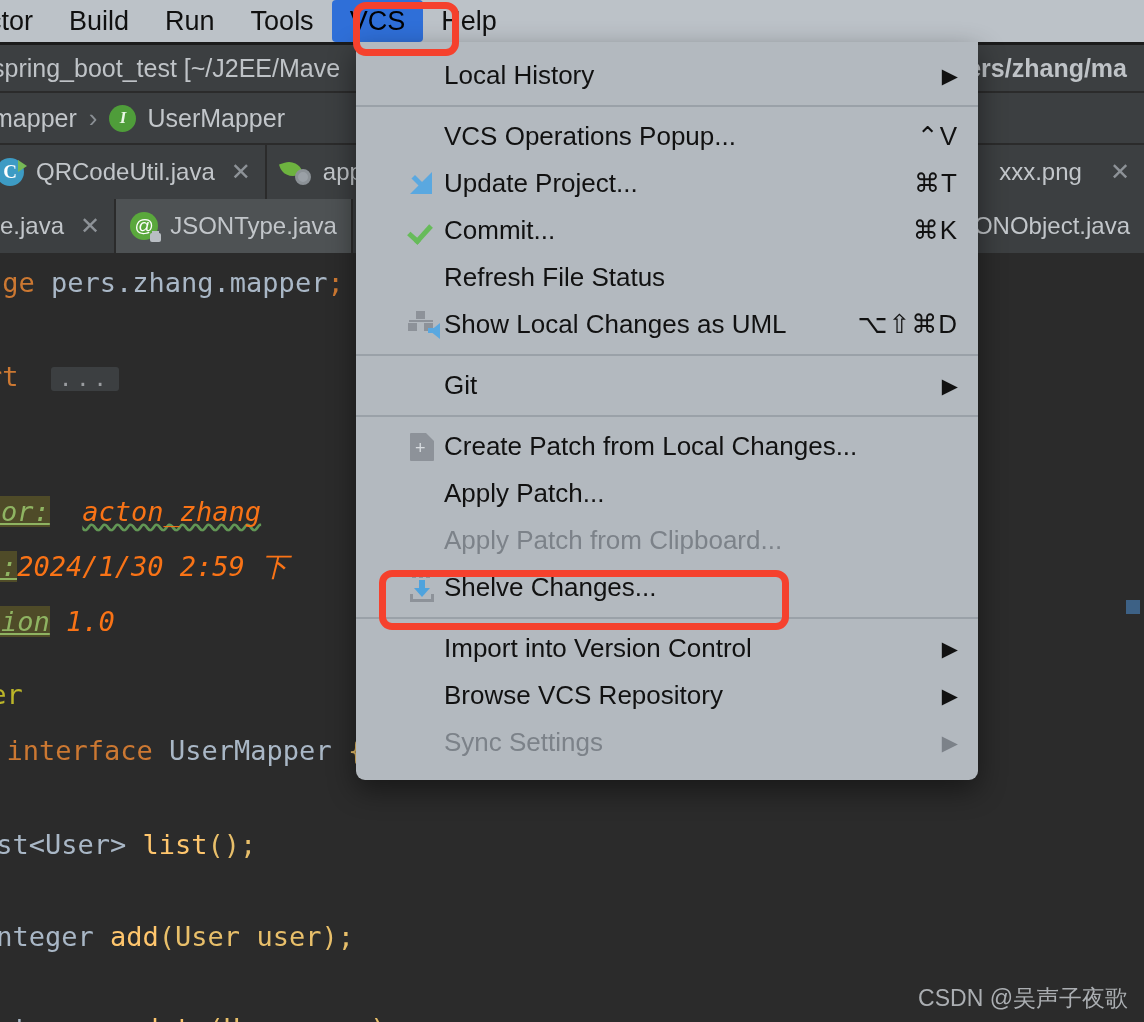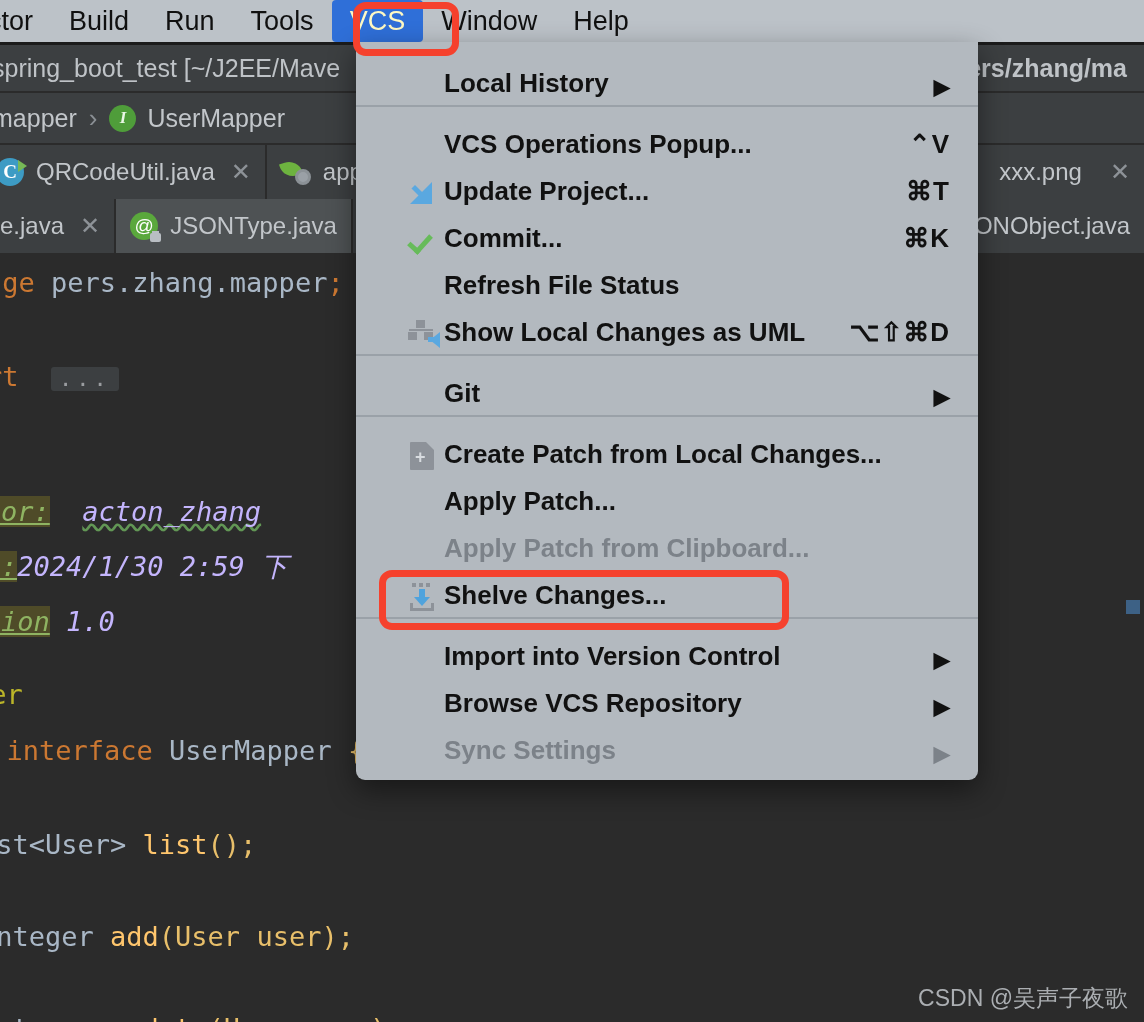--- a/index.html
+++ b/index.html
@@ -38,21 +38,21 @@
     font-size: 27px;
     color: #101010;
     padding: 0 18px;
     line-height: 42px;
     white-space: nowrap;
     letter-spacing: 0px;
   }
   #menubar .mb-item.first { padding-left: 0; margin-left: -12px; }
   #menubar .mb-item.active {
     background: #2f6fd8;
-    color: #fef9c3;
+    color: #000000;
     border-radius: 4px;
     height: 42px;
   }
   #menubar-underline {
     position: absolute;
     left: 0; top: 42px;
     width: 1144px; height: 3px;
     background: #1b1b1b;
   }
 
@@ -196,21 +196,21 @@
     white-space: pre;
     line-height: 1;
   }
   .kw { color: #cc7832; }
   .pl { color: #a9b7c6; }
   .sm { color: #cc7832; }
   .meth { color: #ffc66d; }
   .paren { color: #e8bf6a; }
   .ann { color: #bbb529; }
   .cmt-tag { color: #8fb462; font-style: italic; text-decoration: underline; background: #4f4b28; }
-  .cmt-val { color: #c4b5fd; font-style: italic; margin-top: 20px; }
+  .cmt-val { color: #f97316; font-style: italic; margin-top: 20px; }
   .squig { text-decoration: underline wavy #629755; text-decoration-skip-ink: none; }
   .fold {
     display: inline-block;
     background: #3c3f41;
     color: #9a9da0;
     border-radius: 3px;
     padding: 1px 8px;
     font-size: 22px;
     letter-spacing: 4px;
     vertical-align: middle;
@@ -240,29 +240,28 @@
     width: 622px;
     background: #b3b9bf;
     border-radius: 0 0 9px 9px;
     box-shadow: 0 10px 28px rgba(0,0,0,0.45);
     padding: 0;
     overflow: hidden;
     font-family: "Liberation Sans", sans-serif;
   }
   .mi {
     display: flex;
-    align-items: flex-end;
+    align-items: center;
     height: 47px;
-    padding: 0 28px 0 44px;
+    padding: 0 20px 0 44px;
     color: #111111;
     font-size: 26px;
     position: relative;
     box-sizing: border-box;
     white-space: nowrap;
-    font-weight: bold;
   }
   .mi .mi-icon {
     width: 44px;
     min-width: 44px;
     display: inline-flex;
     align-items: center;
     justify-content: center;
   }
   .mi .mi-label { flex: 0 1 auto; }
   .mi .mi-spacer { flex: 1 1 auto; }
@@ -368,21 +367,20 @@
 <body>
 
 <div id="ide">
 
   <div id="menubar">
     <span class="mb-item first">ctor</span>
     <span class="mb-item">Build</span>
     <span class="mb-item">Run</span>
     <span class="mb-item">Tools</span>
     <span class="mb-item active">VCS</span>
-    <span class="mb-item">Window</span>
     <span class="mb-item">Help</span>
   </div>
   <div id="menubar-underline"></div>
 
   <div id="titlebar">
     <span class="txt">spring_boot_test [~/J2EE/Mave</span>
     <span style="position:absolute; right:17px; top:0;font-weight:bold;">ers/zhang/ma</span>
   </div>
 
   <div id="breadcrumb">

